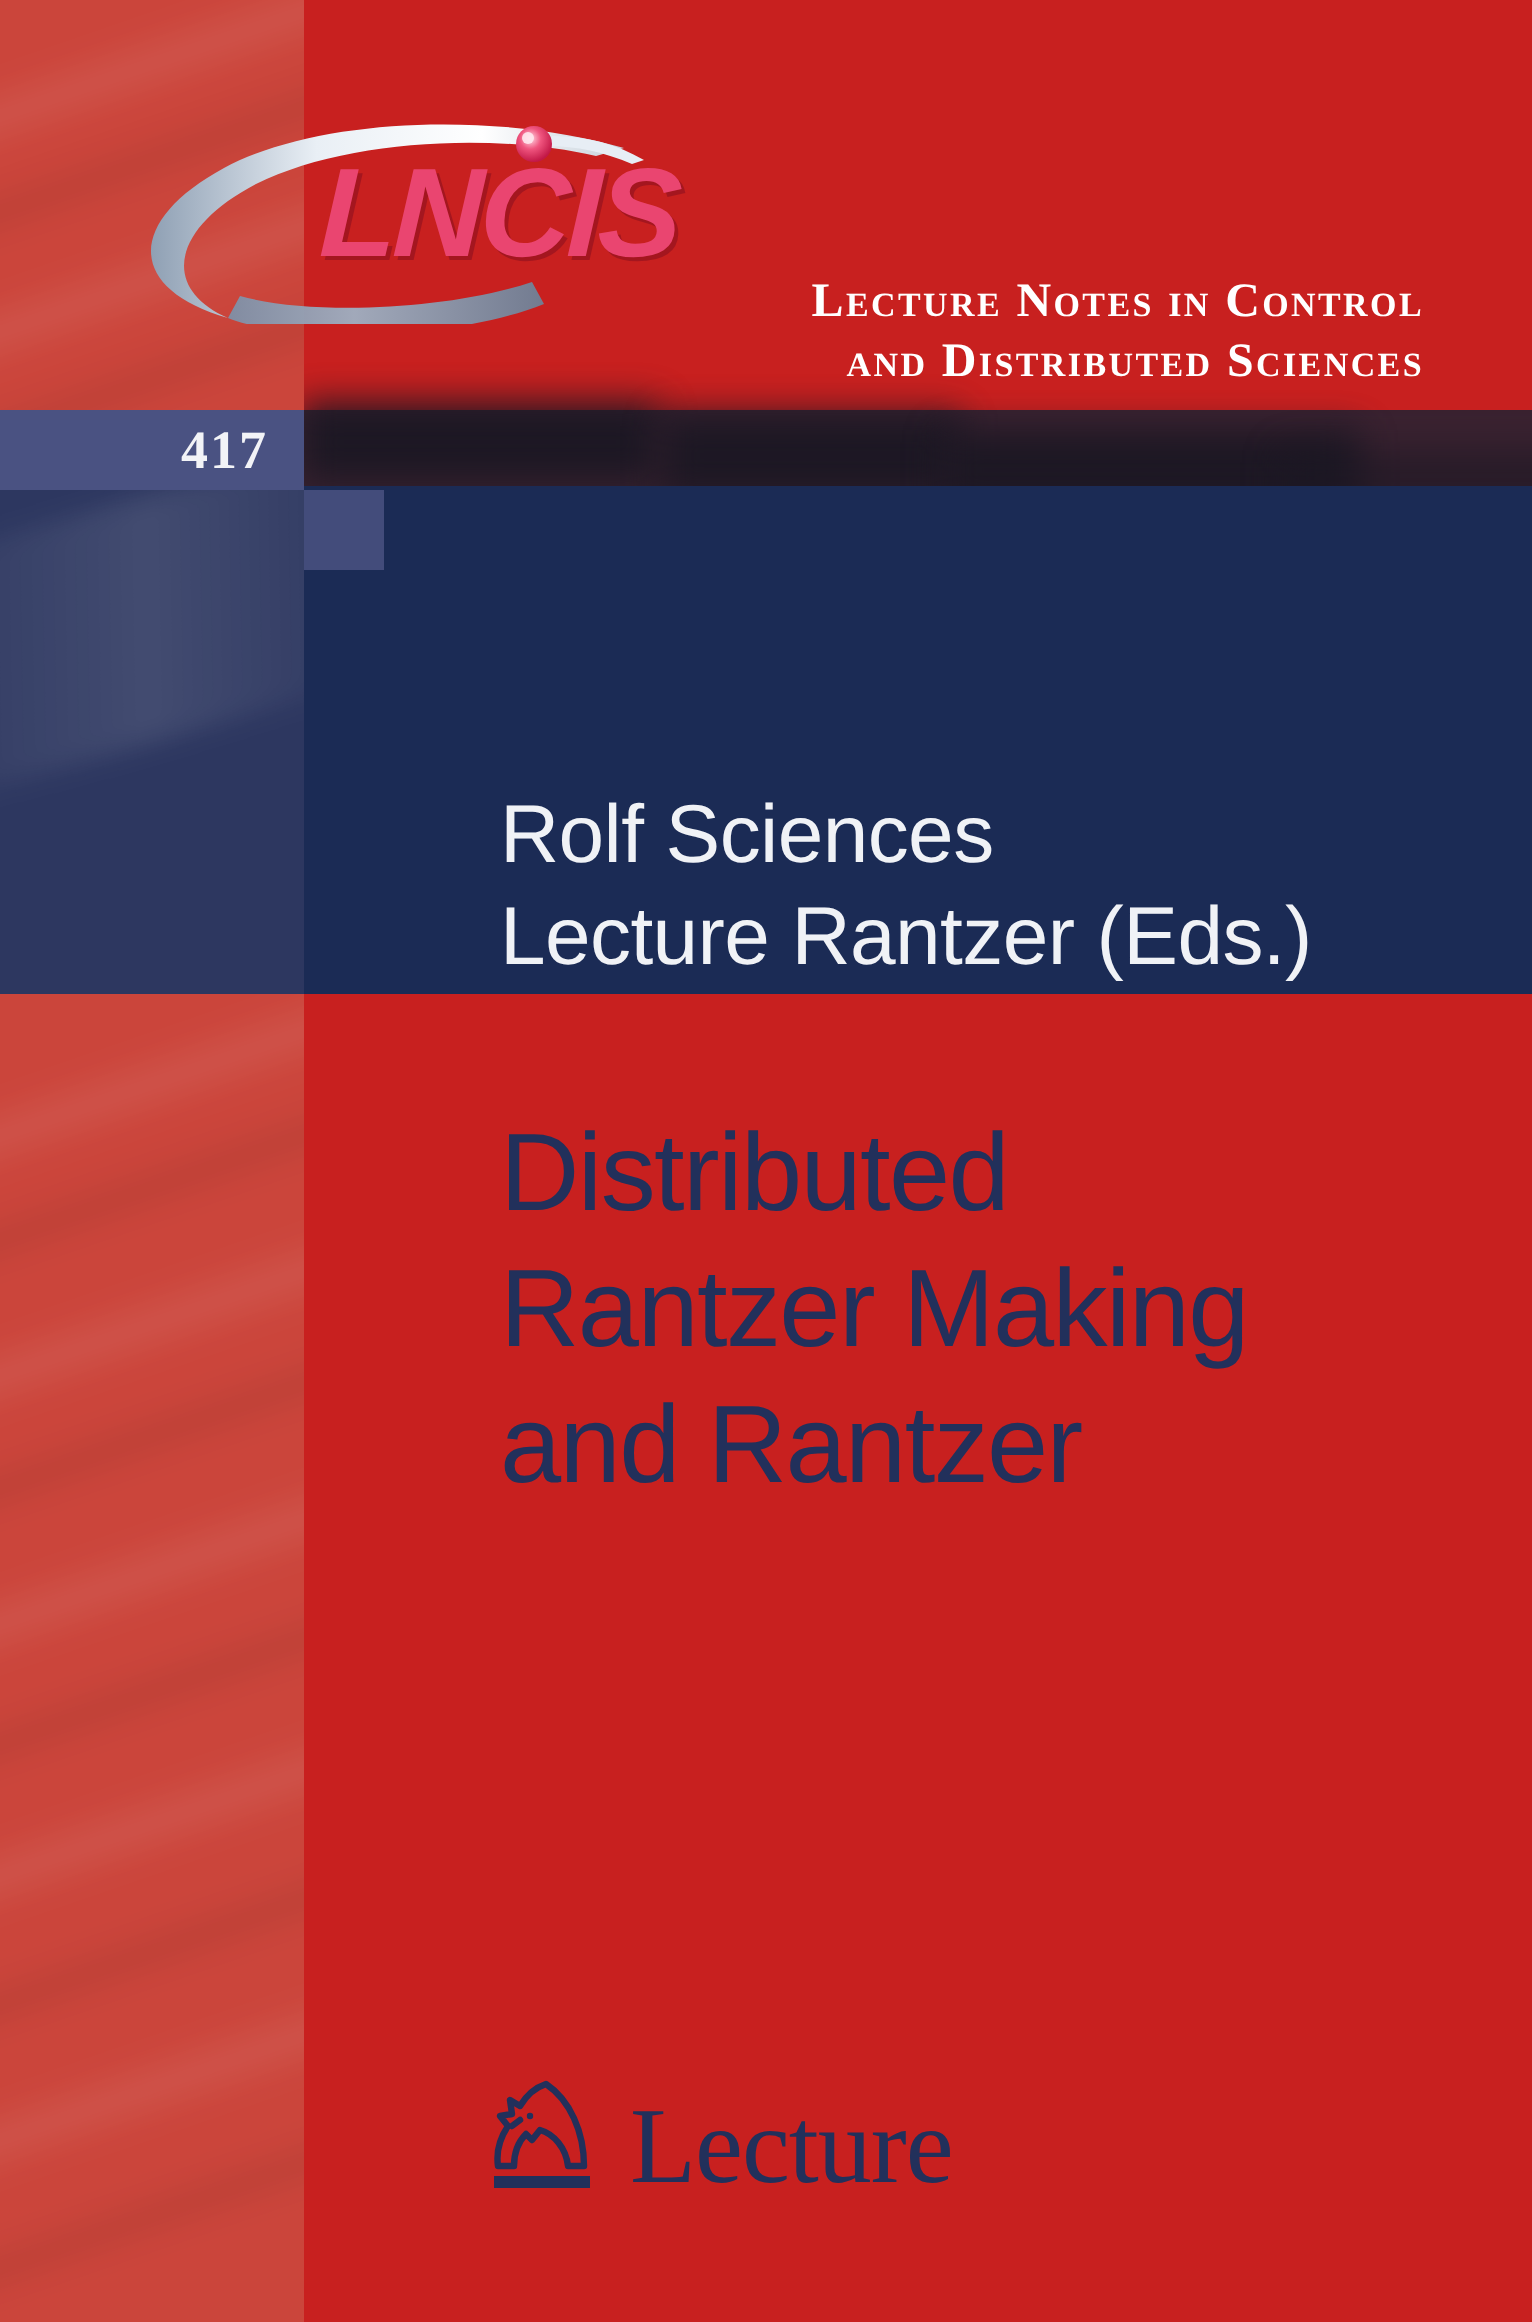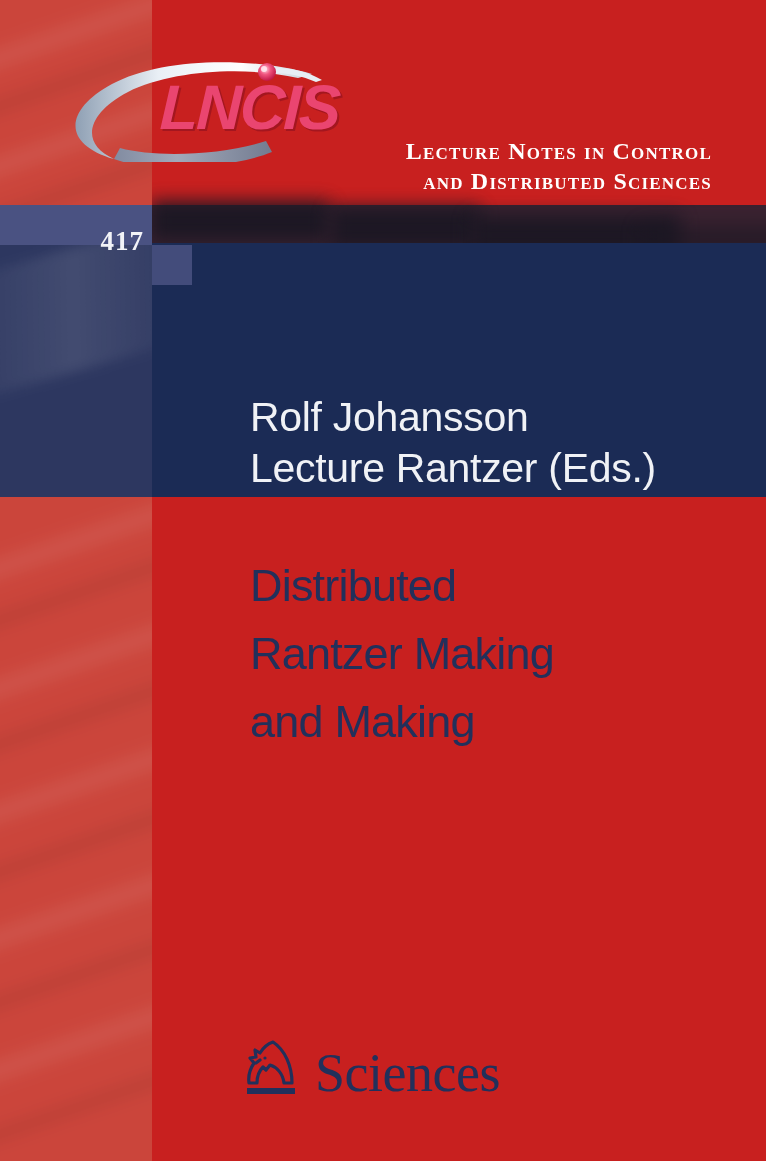--- a/index.html
+++ b/index.html
@@ -68,28 +68,27 @@
   .vol-box {
     position: absolute;
     left: 0; top: 205px; width: 152px; height: 40px;
     background: #4A5282;
   }
   .vol-number {
     position: absolute;
     left: 0; top: 205px; width: 152px; height: 40px;
     line-height: 40px;
     text-align: right;
-    padding-right: 8px;
+    padding-right: 18px;
     box-sizing: border-box;
     color: #F2F3F7;
     font-family: "Liberation Serif", serif;
     font-size: 27px;
     font-weight: 700;
     letter-spacing: 1px;
-    margin-top: 16px;
   }
   .small-square {
     position: absolute;
     left: 152px; top: 245px; width: 40px; height: 40px;
     background: #4A5282;
     opacity: .85;
   }
 
   
   .stripe {
@@ -160,21 +159,21 @@
   }
   .authors .line { display: block; white-space: nowrap; }
 
   
   .book-title {
     position: absolute;
     left: 250px; top: 552px; width: 500px;
     color: #22305B;
     font-family: "Liberation Sans", sans-serif;
     font-weight: 400;
-    font-size: 45px;
+    font-size: 55px;
     line-height: 68px;
     letter-spacing: -0.8px;
   }
   .book-title .line { display: block; white-space: nowrap; }
 
   
   .springer {
     position: absolute;
     left: 243px; top: 1036px;
     width: 230px; height: 70px;
@@ -266,40 +265,40 @@
     </svg>
     <div class="lncis-text">LNCIS</div>
   </div>
 
   <div class="series-title">
     <span class="line">Lecture Notes in Control</span>
     <span class="line">and Distributed Sciences</span>
   </div>
 
   <div class="authors">
-    <span class="line">Rolf Johansson</span>
+    <span class="line">Rolf Sciences</span>
     <span class="line">Lecture Rantzer (Eds.)</span>
   </div>
 
   <div class="book-title">
     <span class="line">Distributed</span>
     <span class="line">Rantzer Making</span>
-    <span class="line">and Making</span>
+    <span class="line">and Rantzer</span>
   </div>
 
   <div class="springer">
     <svg width="62" height="66" viewBox="0 0 62 66">
       <g fill="none" stroke="#22305B" stroke-width="3.2" stroke-linejoin="round" stroke-linecap="round">
         <path d="M30 6 C 24 8, 20 12, 17 17 L 12 14 L 13 21
                  L 7 22 L 11 27 C 7 33, 5 40, 6 47
                  L 14 47 C 14 41, 16 35, 20 31
                  L 23 34 L 27 29
                  C 34 31, 40 38, 41 47 L 49 47
                  C 49 30, 42 14, 30 6 Z"></path>
         <path d="M17 24 L 13 27"></path>
         <circle cx="22" cy="22" r="1.6" fill="#22305B" stroke="none"></circle>
       </g>
       <rect x="4" y="52" width="48" height="6" fill="#22305B"></rect>
     </svg>
-    <div class="springer-word">Sciences</div>
+    <div class="springer-word">Lecture</div>
   </div>
 
 </div>
 
 </body></html>

